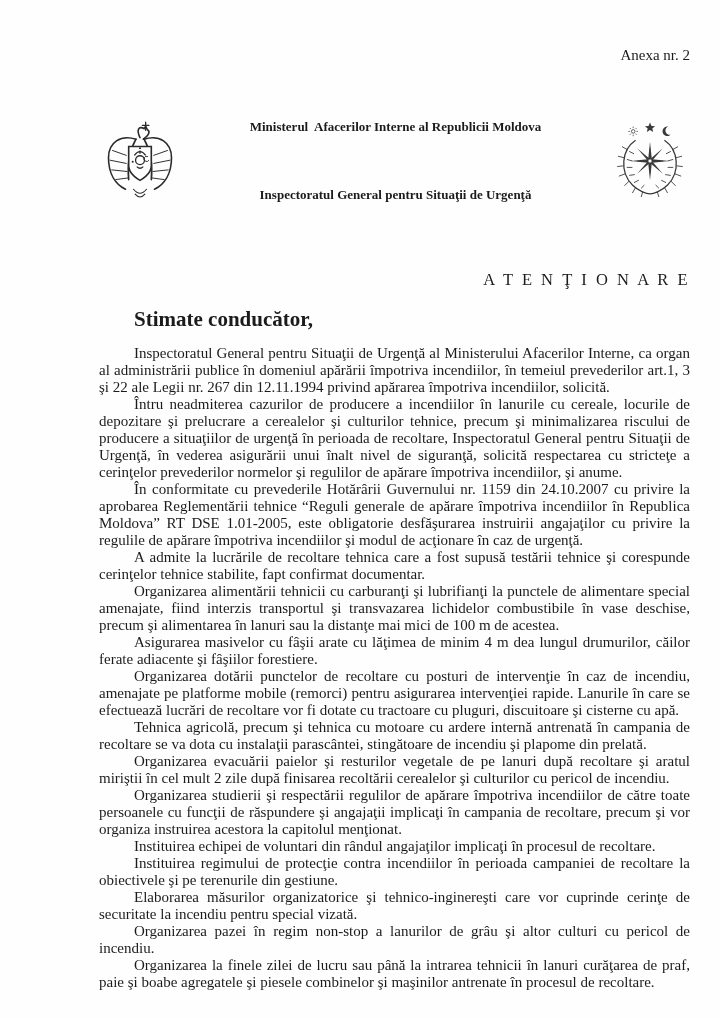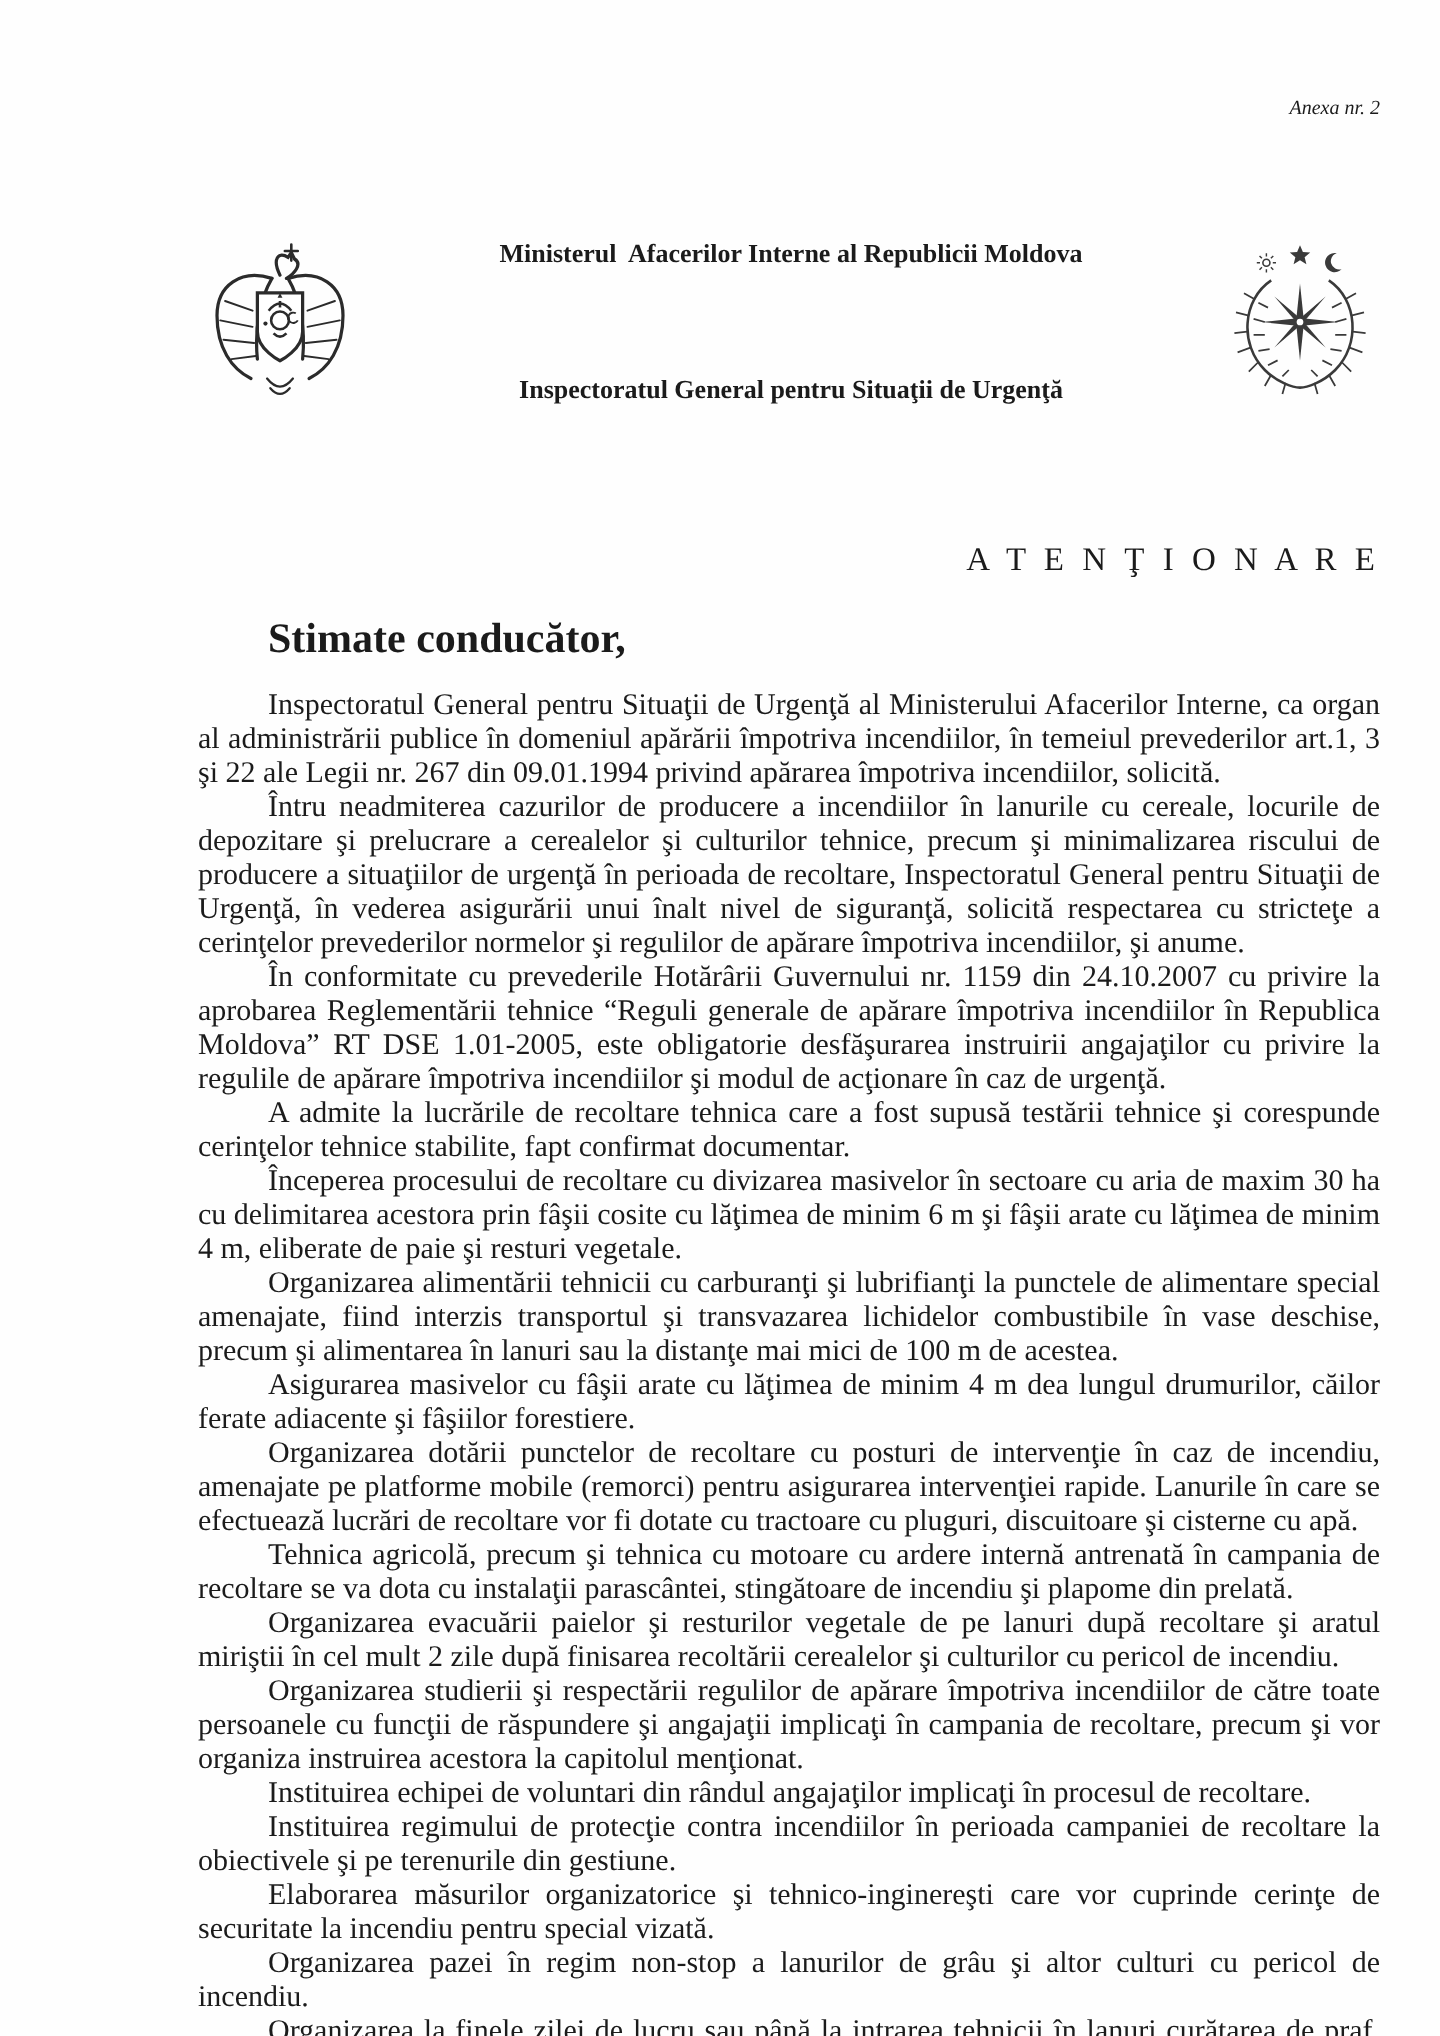--- a/index.html
+++ b/index.html
@@ -9,23 +9,22 @@
     height: 1018px;
     box-sizing: border-box;
     background: #fefefe;
     color: #1b1b1b;
     font-family: "Liberation Serif", "DejaVu Serif", serif;
     padding: 48px 30px 0 99px;
     overflow: hidden;
   }
   .annex {
     text-align: right;
-    font-size: 10px;
+    font-size: 15px;
     line-height: 14px;
-    font-style: italic;
   }
   .header-row {
     display: flex;
     align-items: center;
     margin-top: 9px;
   }
   .emblem-left { width: 82px; height: 84px; flex: 0 0 auto; }
   .emblem-right { width: 80px; height: 80px; flex: 0 0 auto; }
   .header-center {
     flex: 1;
@@ -135,25 +134,24 @@
       </svg>
     </span>
 
   </div>
 
   <div class="doc-title">A T E N Ţ I O N A R E</div>
 
   <div class="salutation">Stimate conducător,</div>
 
   <div class="body-text">
-    <p class="para">Inspectoratul General pentru Situaţii de Urgenţă al Ministerului Afacerilor Interne, ca organ al administrării publice în domeniul apărării împotriva incendiilor, în temeiul prevederilor art.1, 3 şi 22 ale Legii nr. 267 din 09.01.1994 privind apărarea împotriva incendiilor, solicită.</p>
+    <p class="para">Inspectoratul General pentru Situaţii de Urgenţă al Ministerului Afacerilor Interne, ca organ al administrării publice în domeniul apărării împotriva incendiilor, în temeiul prevederilor art.1, 3 şi 22 ale Legii nr. 267 din 12.11.1994 privind apărarea împotriva incendiilor, solicită.</p>
     <p class="para">Întru neadmiterea cazurilor de producere a incendiilor în lanurile cu cereale, locurile de depozitare şi prelucrare a cerealelor şi culturilor tehnice, precum şi minimalizarea riscului de producere a situaţiilor de urgenţă în perioada de recoltare, Inspectoratul General pentru Situaţii de Urgenţă, în vederea asigurării unui înalt nivel de siguranţă, solicită respectarea cu stricteţe a cerinţelor prevederilor normelor şi regulilor de apărare împotriva incendiilor, şi anume.</p>
     <p class="para">În conformitate cu prevederile Hotărârii Guvernului nr. 1159 din 24.10.2007 cu privire la aprobarea Reglementării tehnice “Reguli generale de apărare împotriva incendiilor în Republica Moldova” RT DSE 1.01-2005, este obligatorie desfăşurarea instruirii angajaţilor cu privire la regulile de apărare împotriva incendiilor şi modul de acţionare în caz de urgenţă.</p>
     <p class="para">A admite la lucrările de recoltare tehnica care a fost supusă testării tehnice şi corespunde cerinţelor tehnice stabilite, fapt confirmat documentar.</p>
-    <p class="para">Începerea procesului de recoltare cu divizarea masivelor în sectoare cu aria de maxim 30 ha cu delimitarea acestora prin fâşii cosite cu lăţimea de minim 6 m şi fâşii arate cu lăţimea de minim 4 m, eliberate de paie şi resturi vegetale.</p>
     <p class="para">Organizarea alimentării tehnicii cu carburanţi şi lubrifianţi la punctele de alimentare special amenajate, fiind interzis transportul şi transvazarea lichidelor combustibile în vase deschise, precum şi alimentarea în lanuri sau la distanţe mai mici de 100 m de acestea.</p>
     <p class="para">Asigurarea masivelor cu fâşii arate cu lăţimea de minim 4 m dea lungul drumurilor, căilor ferate adiacente şi fâşiilor forestiere.</p>
     <p class="para">Organizarea dotării punctelor de recoltare cu posturi de intervenţie în caz de incendiu, amenajate pe platforme mobile (remorci) pentru asigurarea intervenţiei rapide. Lanurile în care se efectuează lucrări de recoltare vor fi dotate cu tractoare cu pluguri, discuitoare şi cisterne cu apă.</p>
     <p class="para">Tehnica agricolă, precum şi tehnica cu motoare cu ardere internă antrenată în campania de recoltare se va dota cu instalaţii parascântei, stingătoare de incendiu şi plapome din prelată.</p>
     <p class="para">Organizarea evacuării paielor şi resturilor vegetale de pe lanuri după recoltare şi aratul miriştii în cel mult 2 zile după finisarea recoltării cerealelor şi culturilor cu pericol de incendiu.</p>
     <p class="para">Organizarea studierii şi respectării regulilor de apărare împotriva incendiilor de către toate persoanele cu funcţii de răspundere şi angajaţii implicaţi în campania de recoltare, precum şi vor organiza instruirea acestora la capitolul menţionat.</p>
     <p class="para">Instituirea echipei de voluntari din rândul angajaţilor implicaţi în procesul de recoltare.</p>
     <p class="para">Instituirea regimului de protecţie contra incendiilor în perioada campaniei de recoltare la obiectivele şi pe terenurile din gestiune.</p>
     <p class="para">Elaborarea măsurilor organizatorice şi tehnico-inginereşti care vor cuprinde cerinţe de securitate la incendiu pentru special vizată.</p>
     <p class="para">Organizarea pazei în regim non-stop a lanurilor de grâu şi altor culturi cu pericol de incendiu.</p>

